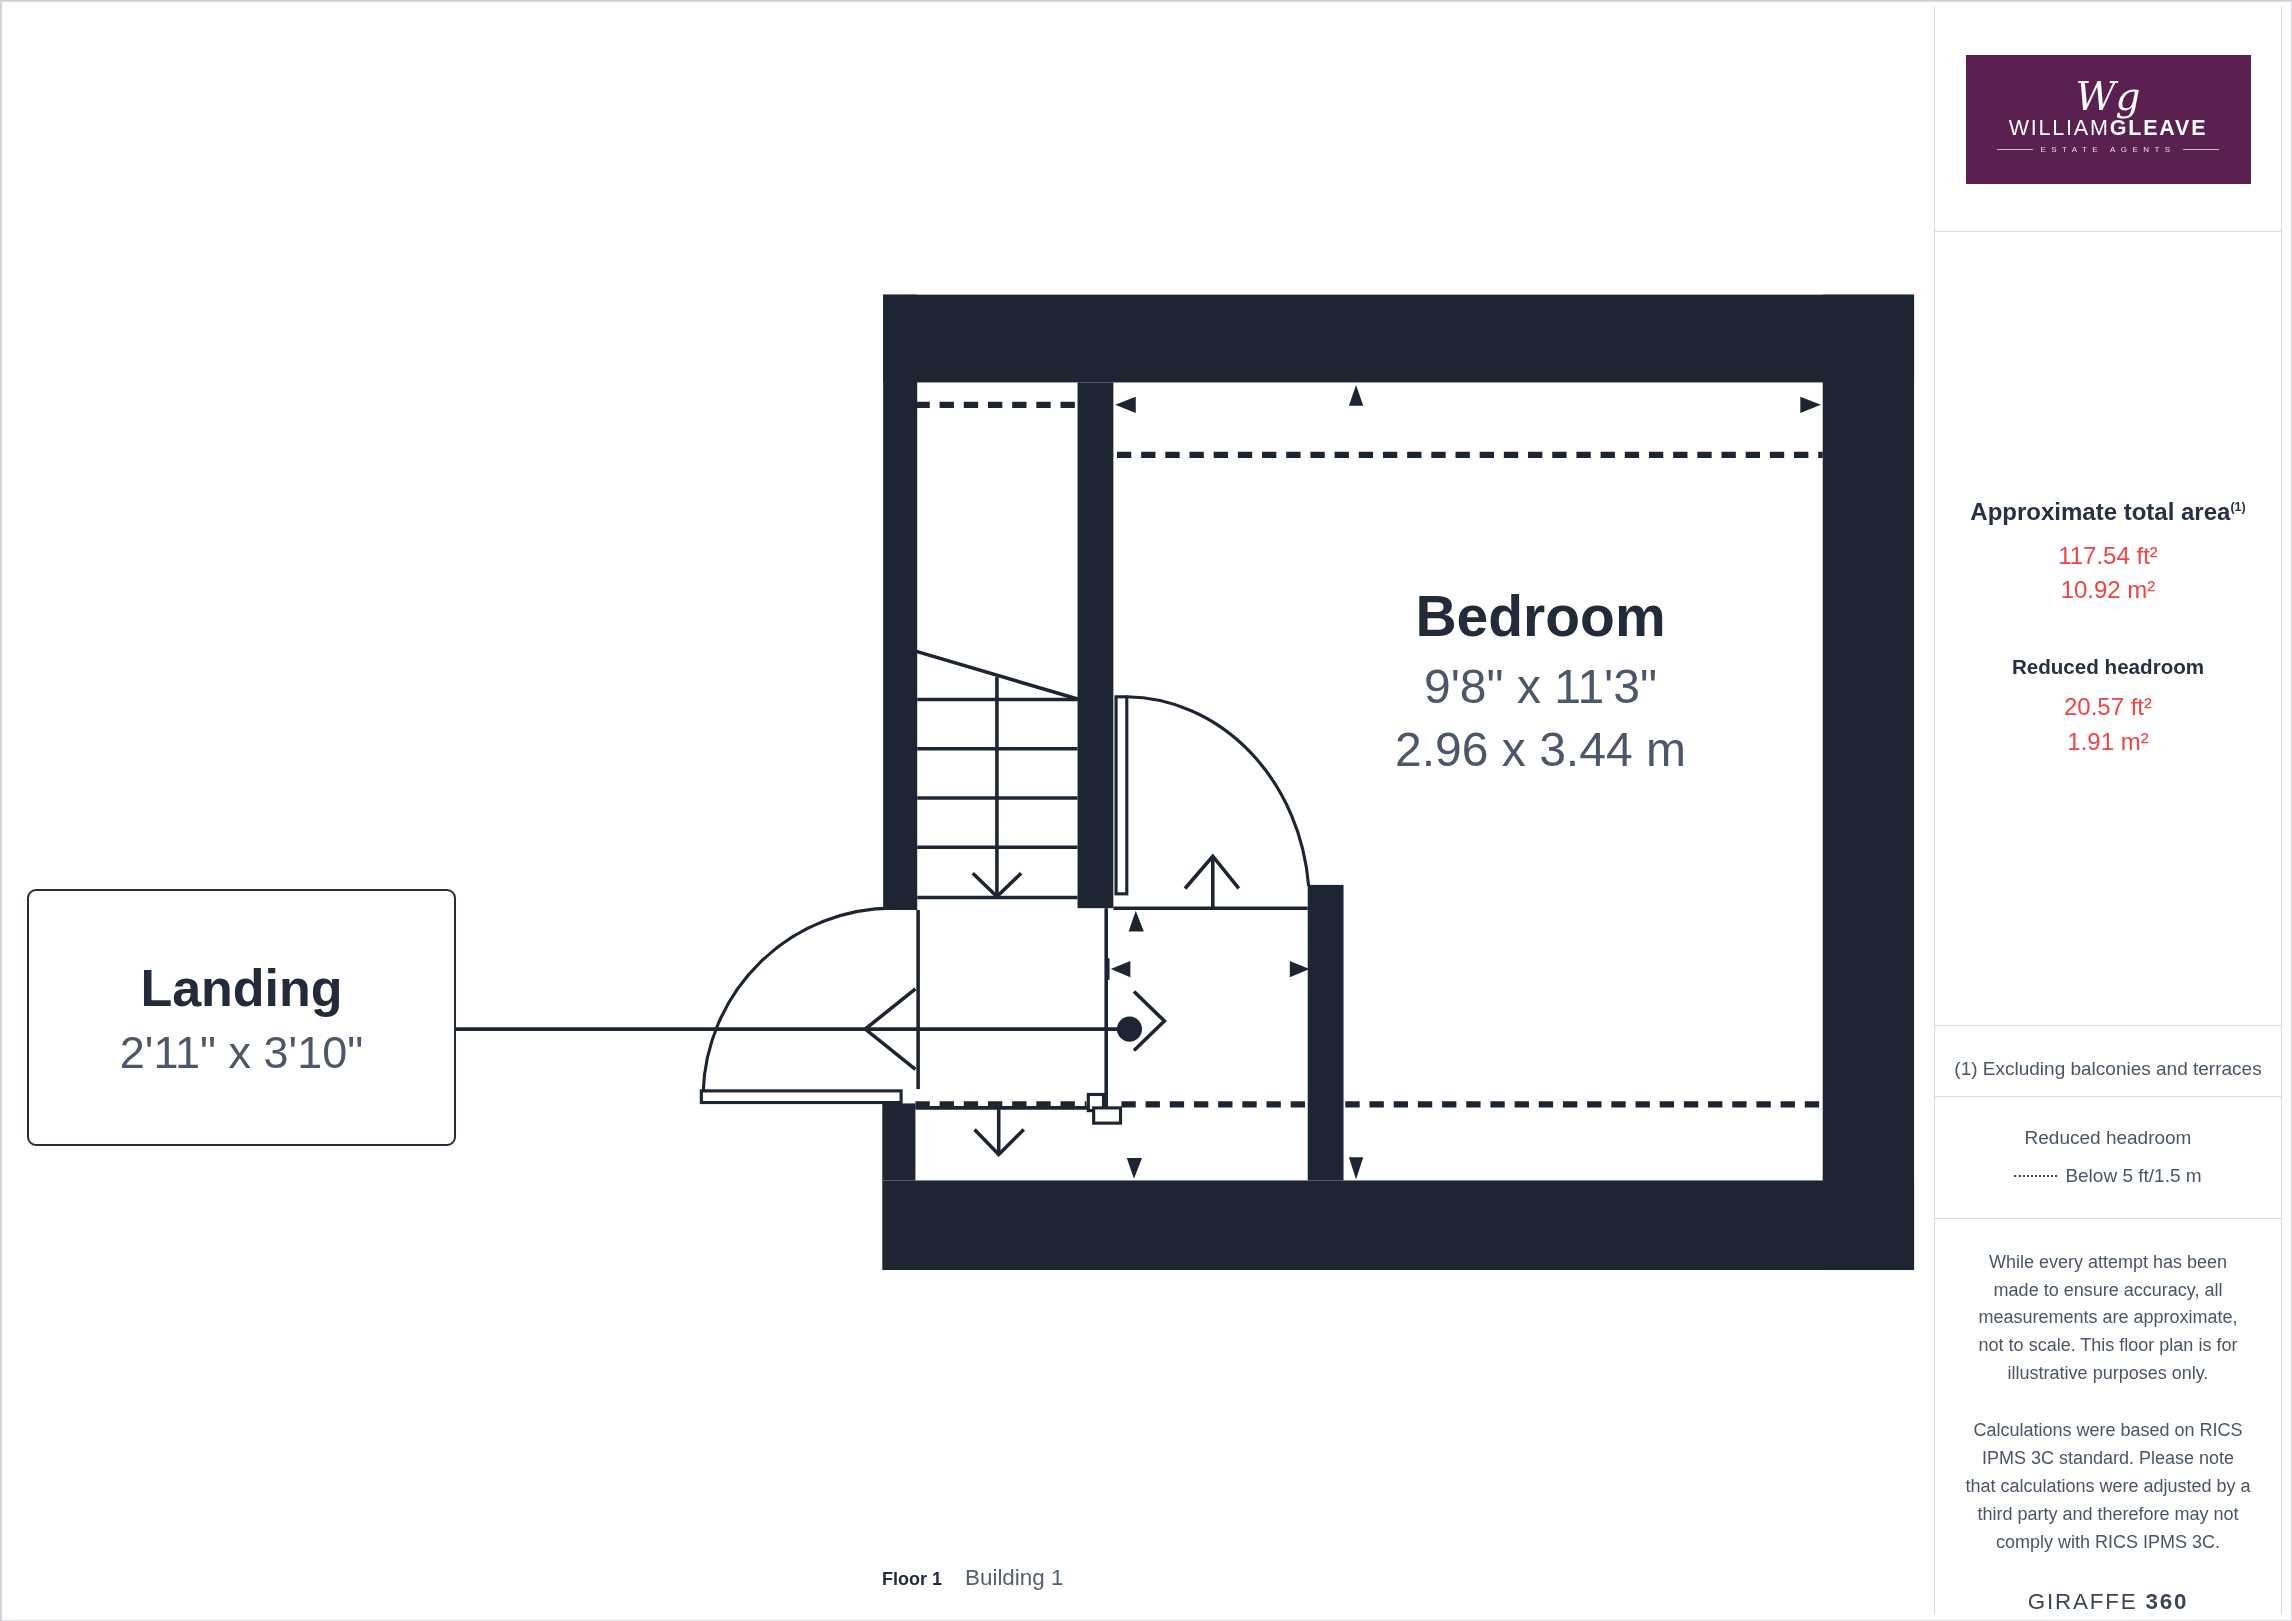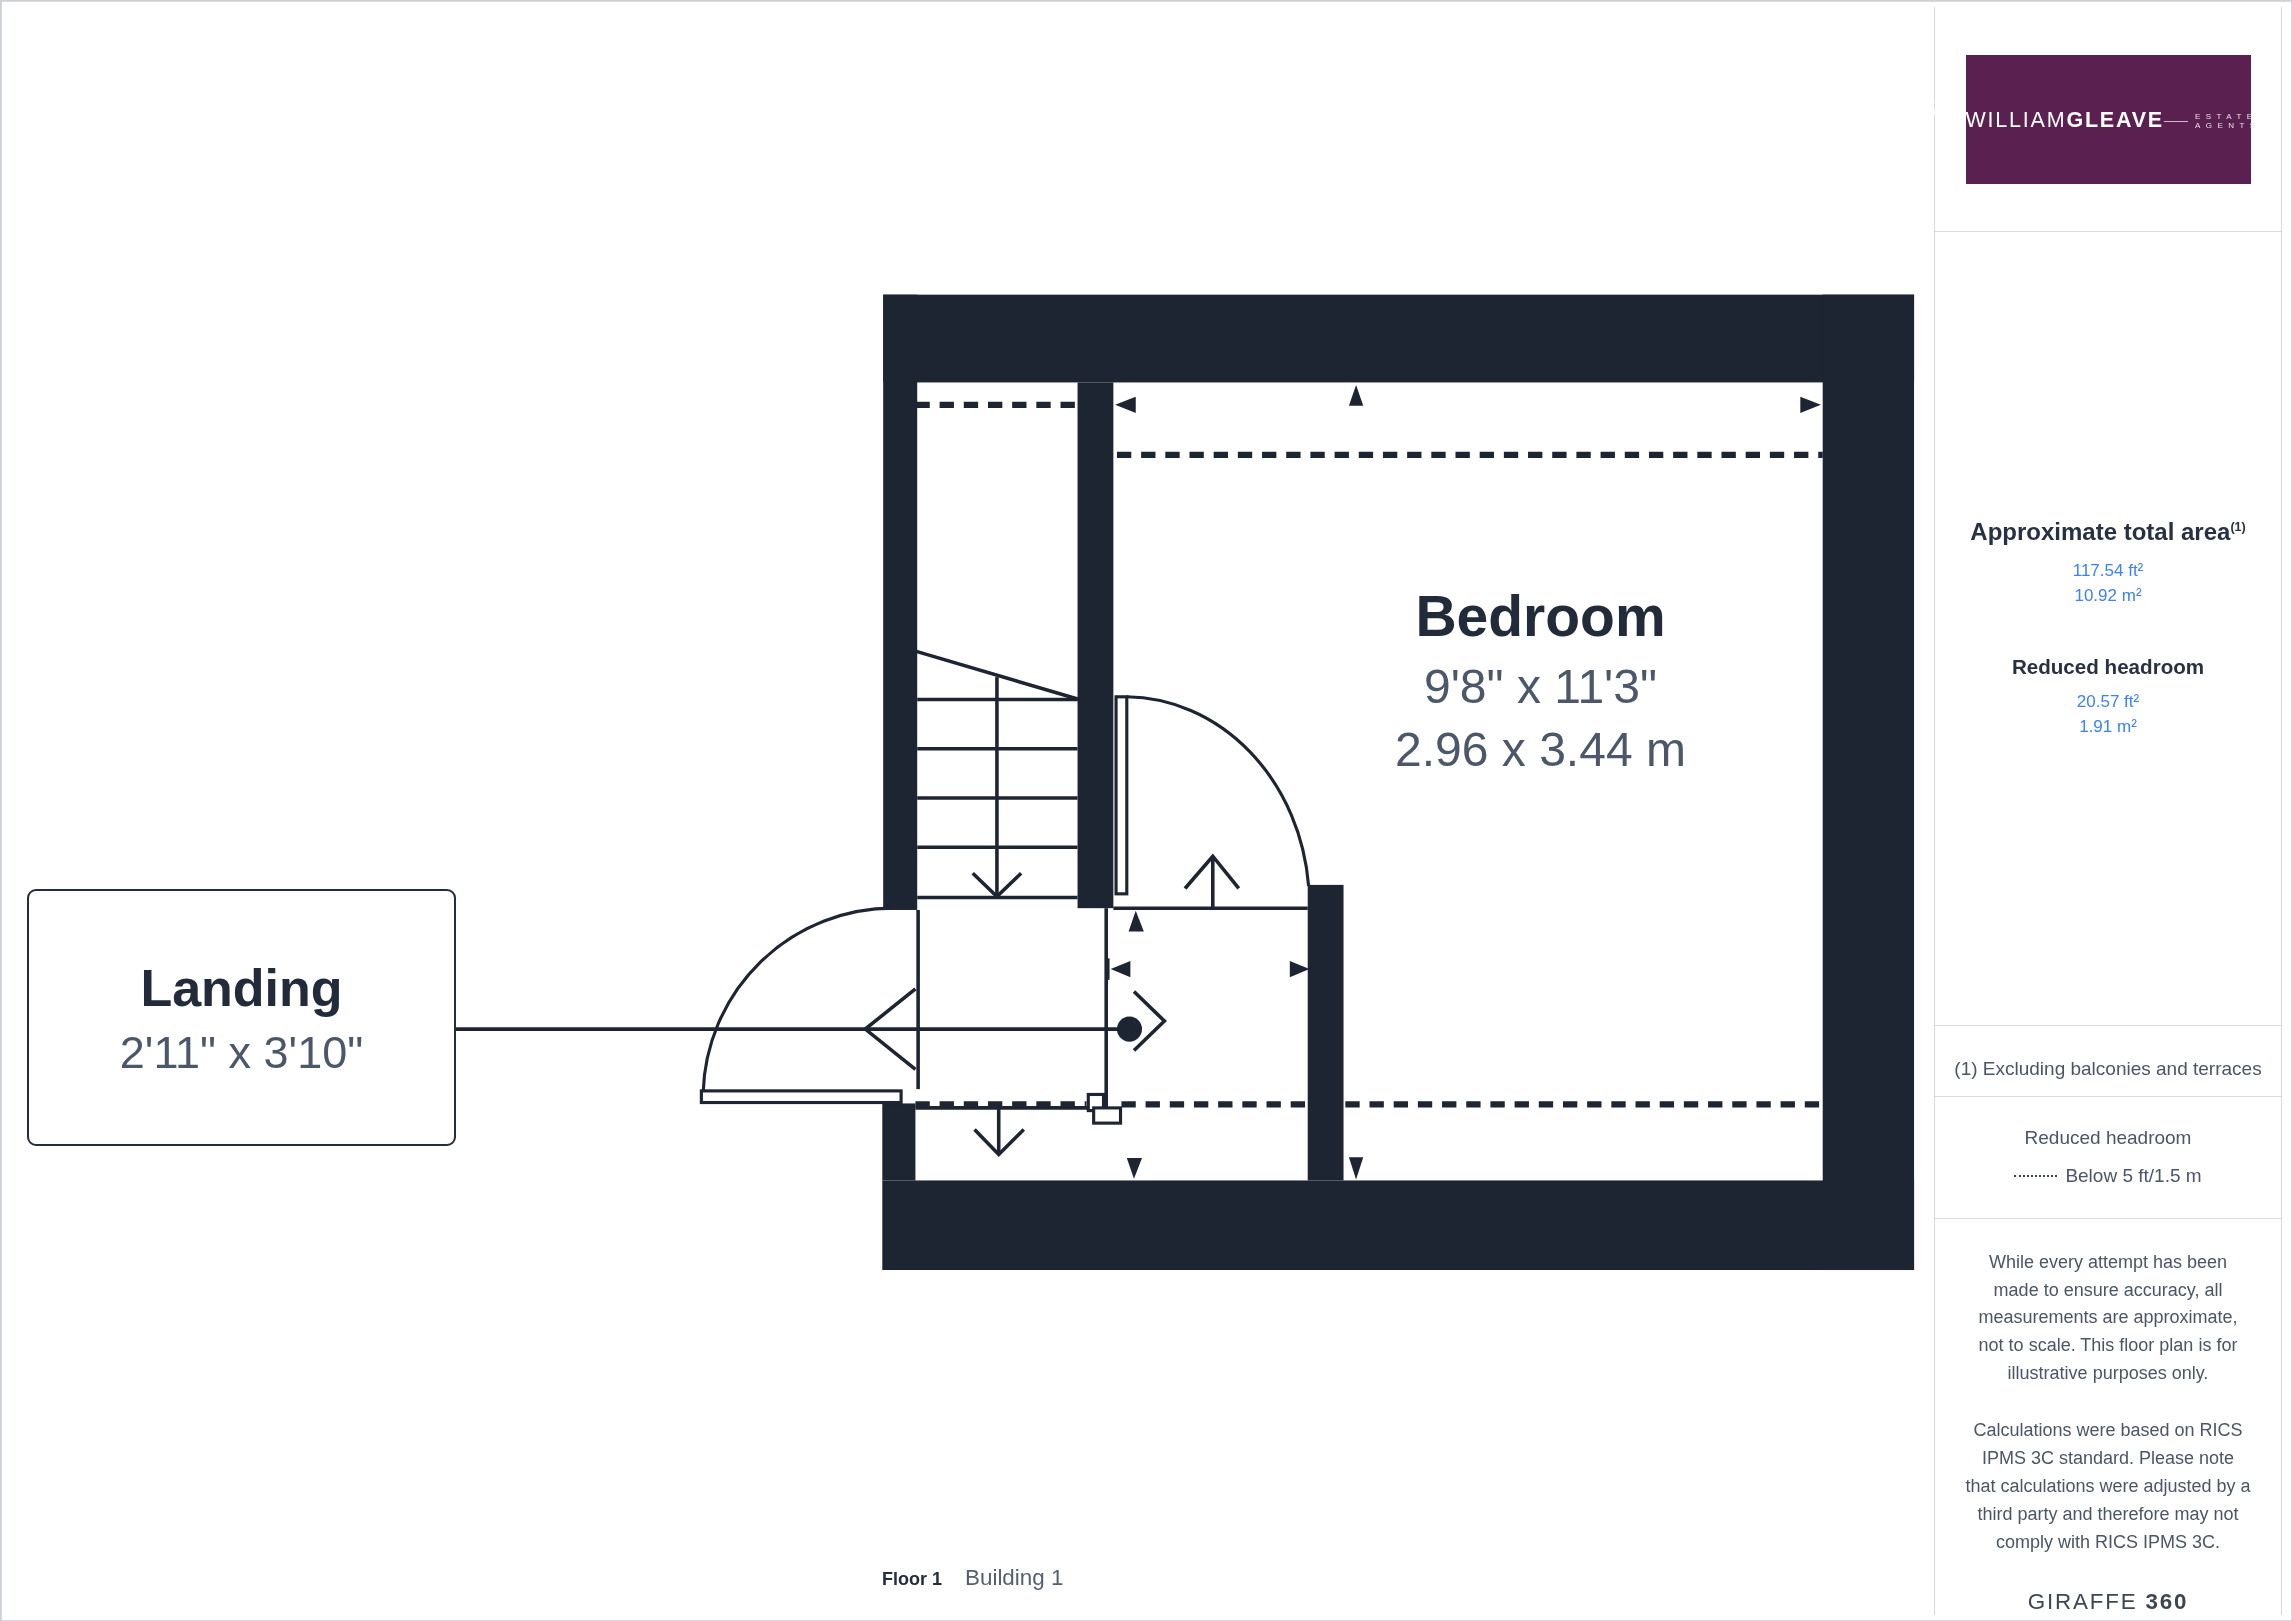--- a/index.html
+++ b/index.html
@@ -37,33 +37,33 @@
   .sidebar{
     position:absolute;left:1934px;top:7.2px;width:346px;height:1608px;
     border-left:1.8px solid #d8d8d8;border-right:1.8px solid #d8d8d8;
     display:flex;flex-direction:column;background:#fff;
   }
   .sb-section{border-bottom:1.8px solid #dcdcdc;box-sizing:border-box;}
   .sb-section:last-child{border-bottom:none;}
   .sb-logo{height:233px;display:flex;align-items:center;justify-content:center;}
   .logo-rect{
     width:285px;height:129px;background:#5a2150;color:#ffffff;
-    display:flex;flex-direction:row;align-items:center;justify-content:center;
+    display:flex;flex-direction:column;align-items:center;justify-content:center;
   }
   .logo-monogram{font-family:"DejaVu Serif",serif;font-style:italic;font-size:39px;line-height:0.9;margin-top:-5.4px;}
   .logo-name{font-size:21.5px;letter-spacing:1.8px;margin-top:1.8px;}
   .logo-name .thin{font-weight:300;}
   .logo-name .bold{font-weight:bold;}
   .logo-sub{font-size:8px;letter-spacing:5.4px;margin-top:3.6px;display:flex;align-items:center;gap:7.2px;color:#e8dfe6;}
   .logo-sub:before,.logo-sub:after{content:"";display:block;width:36px;height:0.9px;background:#cbb9c7;}
 
   .sb-stats{height:821px;display:flex;flex-direction:column;align-items:center;justify-content:center;text-align:center;}
   .sb-h1{font-size:24px;font-weight:bold;color:#273143;margin:0 0 12.5px 0;}
   .sb-h1 sup{font-size:12.5px;}
-  .sb-val{font-size:17px;color:#3b82f6;line-height:1.45;}
+  .sb-val{font-size:24px;color:#ef4444;line-height:1.45;}
   .sb-h2{font-size:20.6px;font-weight:bold;color:#273143;margin:47px 0 10.7px 0;}
 
   .sb-note{height:73px;display:flex;align-items:center;justify-content:center;}
   .sb-note-text{font-size:19px;color:#4a5666;margin-top:16px;}
 
   .sb-legend{height:126px;display:flex;flex-direction:column;align-items:center;justify-content:center;gap:16px;}
   .sb-legend-title{font-size:19px;color:#4a5666;}
   .sb-legend-row{display:flex;align-items:center;gap:8px;}
   .legend-dashes{width:43px;border-top:2.7px dotted #3a4554;height:0;}
   .sb-legend-text{font-size:19px;color:#4a5666;}

